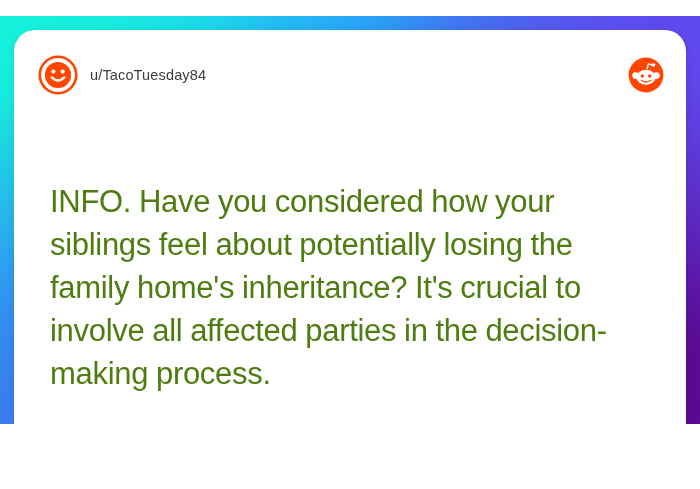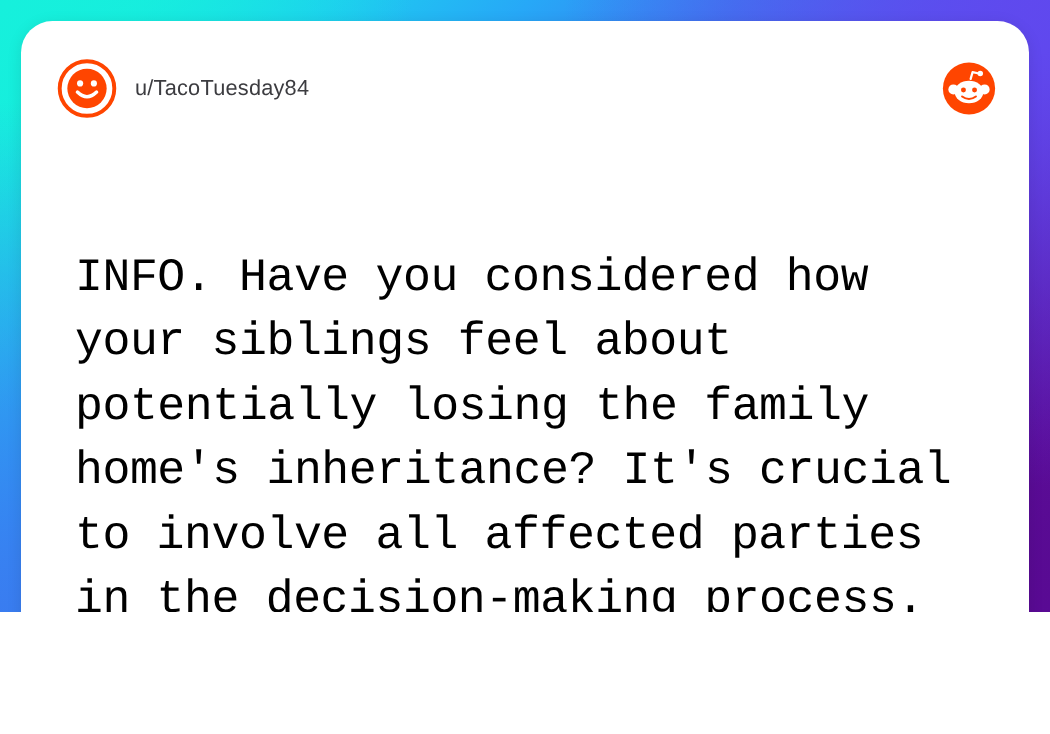--- a/index.html
+++ b/index.html
@@ -27,20 +27,21 @@
         #18e8e2 9%,
         #1ecdf0 20%,
         #27a8f7 32%,
         #3a7bf0 45%,
         #4f5cef 56%,
         #6048ee 66%,
         #5c2bc4 78%,
         #5d119f 89%,
         #4d0a74 100%);
     overflow: hidden;
+    margin-top: 16px;
   }
 
   
   #canvas::before {
     content: "";
     position: absolute;
     inset: 0;
     background:
       radial-gradient(circle at 0% 100%, rgba(58,123,240,0.95) 0%, rgba(58,123,240,0) 42%),
       radial-gradient(circle at 100% 0%, rgba(96,72,238,0.90) 0%, rgba(96,72,238,0) 40%),
@@ -105,25 +106,25 @@
 
   
   .card-body {
     position: absolute;
     left: 36px;
     top: 150px;
     width: 606px;
   }
   .post-text {
     margin: 0;
-    font-family: Liberation Mono, monospace;
+    font-family: Liberation Sans, sans-serif;
     font-size: 31px;
     line-height: 43px;
     letter-spacing: -0.3px;
-    color: #000000;
+    color: #4d7c0f;
     font-weight: 400;
     word-spacing: -0.5px;
   }
 </style>
 </head>
 <body>
 
 <div id="canvas">
 
   <div id="card">

